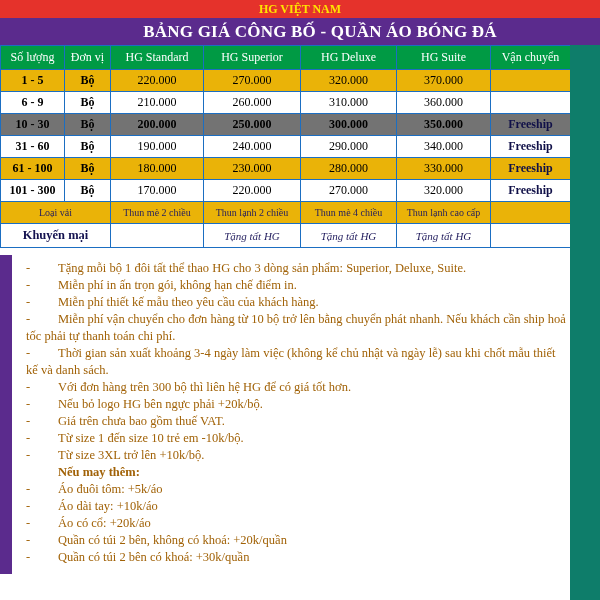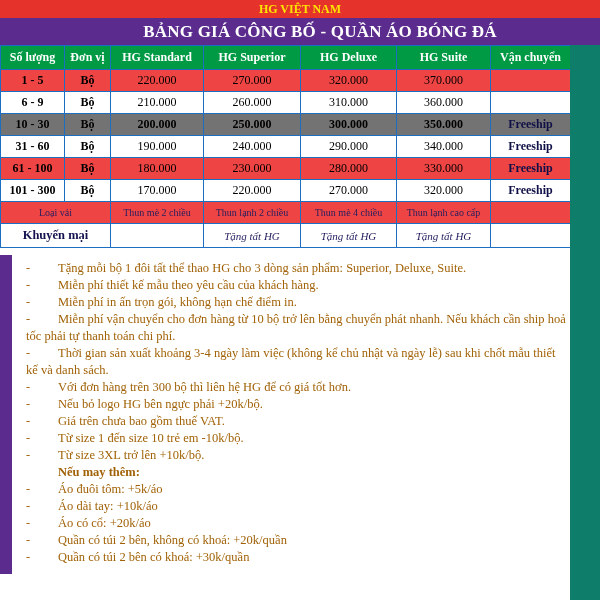--- a/index.html
+++ b/index.html
@@ -17,24 +17,24 @@
   }
   .body-row{position:relative;height:555px;}
   .teal-band{position:absolute;top:0;right:0;width:30px;height:555px;background:#0e7d6a;}
   .main{width:570px;}
 
   table{border-collapse:collapse;table-layout:fixed;width:570px;}
   th,td{
     border:1px solid #1b6ec2;text-align:center;vertical-align:middle;
     padding:0;overflow:hidden;white-space:nowrap;
   }
-  thead th{background:#009a44;color:#fff;font-size:12px;height:23px;font-weight:bold;margin-top:24px;}
+  thead th{background:#009a44;color:#fff;font-size:12px;height:23px;font-weight:normal;margin-top:24px;}
   tbody td{font-size:12px;height:21px;color:#000;}
   td.qty,td.unit{font-weight:bold;}
-  tr.pink td{background:#ef4444;}
+  tr.pink td{background:#eab308;}
   tr.white td{background:#ffffff;}
   tr.hl td{background:#737373;font-weight:bold;}
   td.ship{font-weight:bold;color:#101048;}
   tr.fabric td{font-size:10px;font-weight:normal;color:#221d5e;height:21px;}
   tr.promo td{height:23px;}
   td.lbl{font-size:12.5px;font-weight:bold;color:#14124f;}
   td.gift{font-style:italic;font-size:11px;color:#221d5e;}
 
   .notes{
     margin-top:7px;border-left:12px solid #5b2b8d;
@@ -150,22 +150,22 @@
             <td class="gift">Tặng tất HG</td>
             <td class="gift">Tặng tất HG</td>
             <td class="gift">Tặng tất HG</td>
             <td></td>
           </tr>
         </tbody>
       </table>
 
       <div class="notes">
         <div class="note"><span>Tặng mỗi bộ 1 đôi tất thể thao HG cho 3 dòng sản phẩm: Superior, Deluxe, Suite.</span></div>
+        <div class="note"><span>Miễn phí in ấn trọn gói, không hạn chế điểm in.</span></div>
         <div class="note"><span>Miễn phí thiết kế mẫu theo yêu cầu của khách hàng.</span></div>
-        <div class="note"><span>Miễn phí in ấn trọn gói, không hạn chế điểm in.</span></div>
         <div class="note"><span>Miễn phí vận chuyển cho đơn hàng từ 10 bộ trở lên bằng chuyển phát nhanh. Nếu khách cần ship hoả tốc phải tự thanh toán chi phí.</span></div>
         <div class="note"><span>Thời gian sản xuất khoảng 3-4 ngày làm việc (không kể chủ nhật và ngày lễ) sau khi chốt mẫu thiết kế và danh sách.</span></div>
         <div class="note"><span>Với đơn hàng trên 300 bộ thì liên hệ HG để có giá tốt hơn.</span></div>
         <div class="note"><span>Nếu bỏ logo HG bên ngực phải +20k/bộ.</span></div>
         <div class="note"><span>Giá trên chưa bao gồm thuế VAT.</span></div>
         <div class="note"><span>Từ size 1 đến size 10 trẻ em -10k/bộ.</span></div>
         <div class="note"><span>Từ size 3XL trở lên +10k/bộ.</span></div>
         <div class="note nodash"><span class="b">Nếu may thêm:</span></div>
         <div class="note"><span>Áo đuôi tôm: +5k/áo</span></div>
         <div class="note"><span>Áo dài tay: +10k/áo</span></div>

